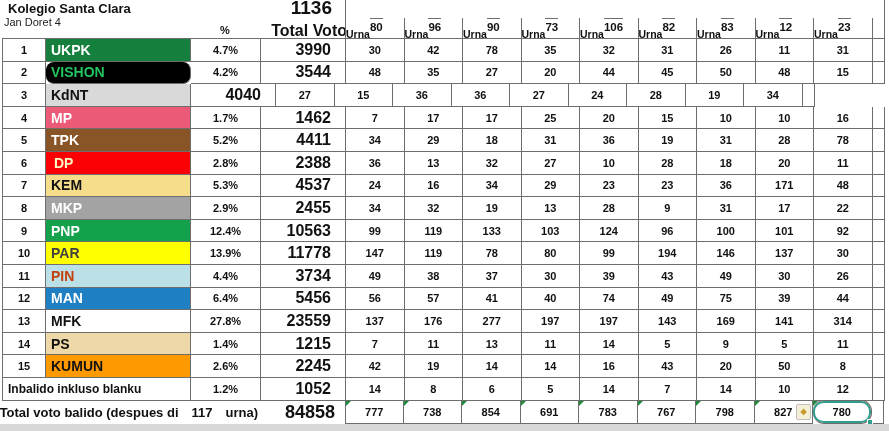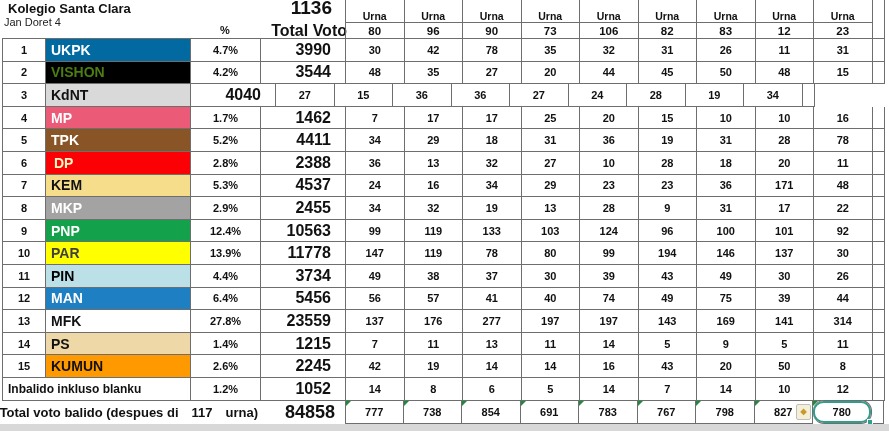--- a/index.html
+++ b/index.html
@@ -13,21 +13,21 @@
   .subtitle { position:absolute; left:4px;  top:16px; font-size:11px; color:#222; }
   .topvalue { position:absolute; left:260px; top:-3px; width:72px; text-align:right; font-size:19px; font-weight:bold; }
   .pcthead  { position:absolute; left:190px; top:24px; width:70px; text-align:center; font-size:11px; font-weight:bold; }
   .tvhead   { position:absolute; left:268px; top:22px; width:79px; text-align:right; font-size:16px; font-weight:bold; }
 
   
   #urna-header {
     position:absolute; left:345px; top:0; height:38px; display:flex;
     border-left:1px solid #6E6E6E;
   }
-  .uh { box-sizing:border-box; width:58.5px; border-right:1px solid #6E6E6E; display:flex; flex-direction:column; }
+  .uh { box-sizing:border-box; width:58.5px; border-right:1px solid #6E6E6E; display:flex; flex-direction:row;margin-top:18px; }
   .uh-label { height:22px; display:flex; align-items:flex-end; justify-content:center; font-size:10.5px; font-weight:bold; }
   .uh-num   { box-sizing:border-box; height:16px; border-top:1px solid #6E6E6E; display:flex; align-items:center; justify-content:center; font-size:11.5px; font-weight:bold; }
   .uh-sliver { box-sizing:border-box; width:12px; border-right:1px solid #6E6E6E; }
 
   
   #table {
     position:absolute; left:2px; top:38px; width:881.5px;
     border-top:1px solid #6E6E6E; border-left:1px solid #6E6E6E;
     background:#fff;
   }
@@ -124,37 +124,37 @@
       <div class="uh">
         <div class="uh-label">Urna</div>
         <div class="uh-num">23</div>
       </div>
       <div class="uh-sliver"></div>
     </div>
 
   <div id="table">
       <div class="row">
         <div class="cell c-num">1</div>
-        <div class="cell c-party" style="background: #0369a1; color: rgb(255, 255, 255);">UKPK</div>
+        <div class="cell c-party" style="background: #15803d; color: rgb(255, 255, 255);">UKPK</div>
         <div class="cell c-pct">4.7%</div>
         <div class="cell c-tot">3990</div>
         <div class="cell c-urna">30</div>
         <div class="cell c-urna">42</div>
         <div class="cell c-urna">78</div>
         <div class="cell c-urna">35</div>
         <div class="cell c-urna">32</div>
         <div class="cell c-urna">31</div>
         <div class="cell c-urna">26</div>
         <div class="cell c-urna">11</div>
         <div class="cell c-urna">31</div>
         <div class="cell c-sliver"></div>
       </div>
       <div class="row">
         <div class="cell c-num">2</div>
-        <div class="cell c-party" style="background: rgb(0, 0, 0); color: #4d7c0f;">VISHON</div>
+        <div class="cell c-party" style="background: rgb(0, 0, 0); color: #22c55e; border-radius: 8px;">VISHON</div>
         <div class="cell c-pct">4.2%</div>
         <div class="cell c-tot">3544</div>
         <div class="cell c-urna">48</div>
         <div class="cell c-urna">35</div>
         <div class="cell c-urna">27</div>
         <div class="cell c-urna">20</div>
         <div class="cell c-urna">44</div>
         <div class="cell c-urna">45</div>
         <div class="cell c-urna">50</div>
         <div class="cell c-urna">48</div>
@@ -283,21 +283,21 @@
         <div class="cell c-urna">80</div>
         <div class="cell c-urna">99</div>
         <div class="cell c-urna">194</div>
         <div class="cell c-urna">146</div>
         <div class="cell c-urna">137</div>
         <div class="cell c-urna">30</div>
         <div class="cell c-sliver"></div>
       </div>
       <div class="row">
         <div class="cell c-num">11</div>
-        <div class="cell c-party" style="background: rgb(188, 224, 232); color: #000000;">PIN</div>
+        <div class="cell c-party" style="background: rgb(188, 224, 232); color: #c2410c;">PIN</div>
         <div class="cell c-pct">4.4%</div>
         <div class="cell c-tot">3734</div>
         <div class="cell c-urna">49</div>
         <div class="cell c-urna">38</div>
         <div class="cell c-urna">37</div>
         <div class="cell c-urna">30</div>
         <div class="cell c-urna">39</div>
         <div class="cell c-urna">43</div>
         <div class="cell c-urna">49</div>
         <div class="cell c-urna">30</div>

